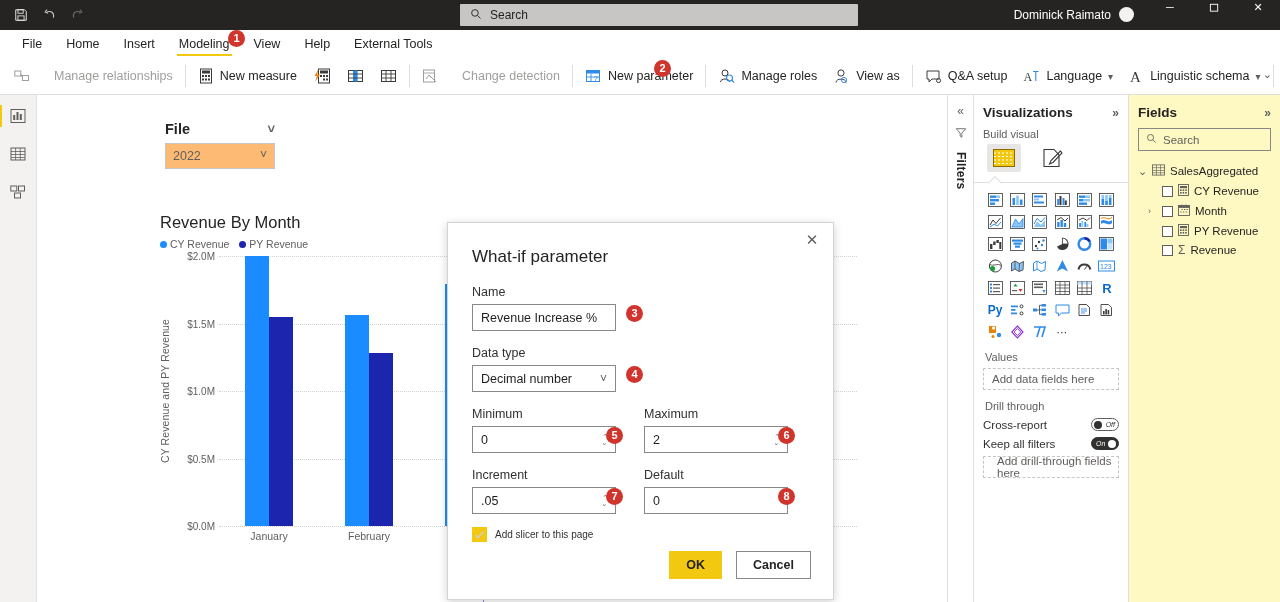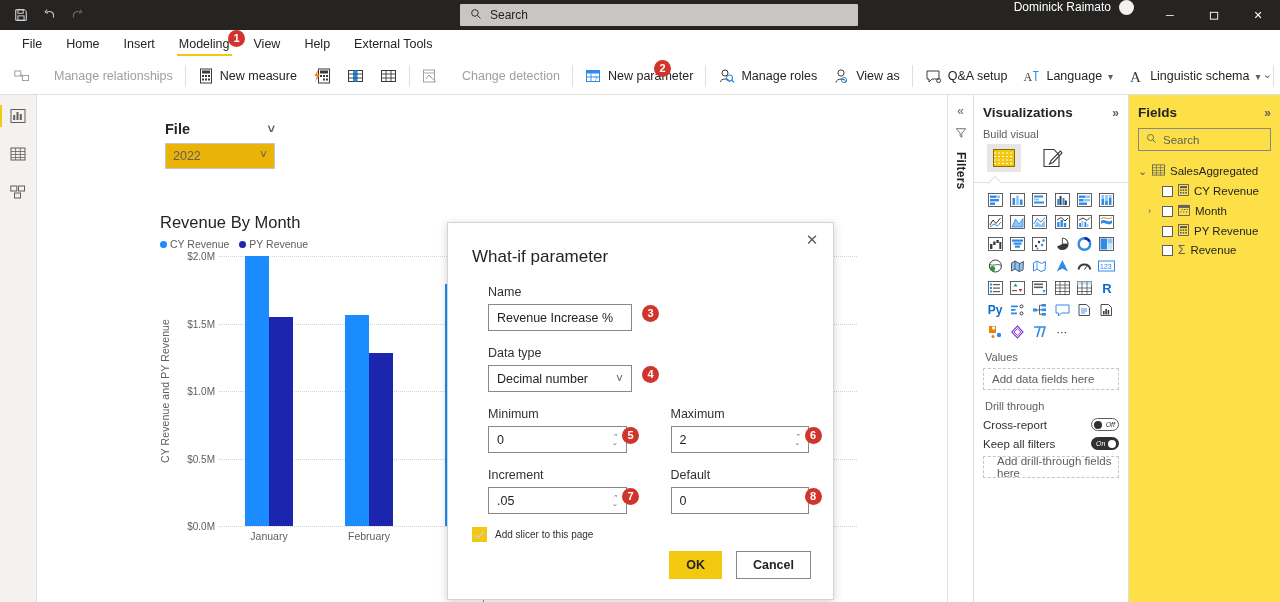--- a/index.html
+++ b/index.html
@@ -26,21 +26,21 @@
     font-size:12px; color:#fff; pointer-events:none;
   }
   .tb-search{
     position:absolute; left:460px; top:4px; width:398px; height:22px;
     background:#c8c6c4; border-radius:1px;
     display:flex; align-items:center; padding-left:10px; gap:8px;
     color:#201f1e; font-size:12px; z-index:2;
   }
   .tb-right{
     position:absolute; right:0; top:0; height:22px;
-    display:flex; align-items:flex-start; z-index:2;
+    display:flex; align-items:flex-end; z-index:2;
   }
   .tb-user{ font-size:12px; color:#fff; margin-right:8px; }
   .tb-avatar{
     width:15px;height:15px;border-radius:50%;background:#f3f2f1;margin-right:14px;
   }
   .winbtn{
     width:44px;height:30px;display:flex;align-items:center;justify-content:center;
     color:#fff;font-size:11px;
   }
 
@@ -101,21 +101,21 @@
 
   .canvas{ flex:1; position:relative; background:#fff; overflow:hidden; }
 
   
   .slicer{ position:absolute; left:128px; top:26px; width:110px; }
   .slicer-head{
     display:flex; align-items:center; justify-content:space-between;
     font-size:14.5px; font-weight:bold; color:#252423; padding-bottom:6px;
   }
   .slicer-box{
-    height:26px; border:1px solid #c8c6c4; background:#eab308;
+    height:26px; border:1px solid #c8c6c4; background:#fdba74;
     display:flex;align-items:center;justify-content:space-between;
     padding:0 7px; font-size:12.5px; color:#605e5c;
   }
 
   
   .chart{ position:absolute; left:120px; top:118px; width:700px; height:320px; }
   .chart-title{ font-size:16.5px; color:#252423; margin:0 0 6px 3px; }
   .legend{ display:flex; gap:10px; margin:0 0 6px 3px; font-size:10.5px; color:#605e5c; }
   .legend span{ display:flex; align-items:center; gap:3px; }
   .dot{ width:7px;height:7px;border-radius:50%; display:inline-block; }
@@ -206,21 +206,21 @@
   .toggle .knob{
     position:absolute; width:8px;height:8px;border-radius:50%; background:#323130; top:1.5px; left:2px;
   }
   .toggle .tt{ position:absolute; right:3px; top:2px; line-height:1; }
   .toggle.on{ background:#323130; border-color:#323130; color:#fff; }
   .toggle.on .knob{ background:#fff; left:auto; right:2px; }
   .toggle.on .tt{ left:4px; right:auto; }
 
   
   .fieldspane{
-    width:152px; background:#fde047; border-left:1px solid #e1dfdd; padding:10px 9px 0 9px;
+    width:152px; background:#fef9c3; border-left:1px solid #e1dfdd; padding:10px 9px 0 9px;
   }
   .searchbox{
     height:23px; border:1px solid #8a8886; display:flex; align-items:center;
     gap:6px; padding-left:7px; font-size:11.5px; color:#605e5c; margin-bottom:10px;
   }
   .ftable{
     display:flex; align-items:center; gap:5px; font-size:11.5px; color:#252423;
     padding:3px 0;
   }
   .ffield{
@@ -242,21 +242,21 @@
     display:flex;align-items:center;justify-content:center; color:#605e5c; font-size:15px;
   }
   .modal-body{ padding:24px 24px 0 24px; }
   .modal-title{ font-size:17px; font-weight:normal; color:#252423; margin:0 0 18px 0; }
   .fl{ font-size:12.5px; color:#323130; margin-bottom:5px; }
   .fi{
     height:27px; border:1px solid #8a8886; background:#fff;
     display:flex; align-items:center; padding:0 8px; font-size:12.5px; color:#201f1e;
     position:relative; justify-content:space-between;
   }
-  .fgroup{ margin-bottom:15px; position:relative;margin-left:16px; }
+  .fgroup{ margin-bottom:15px; position:relative; }
   .two{ display:flex; gap:28px; }
   .two .fgroup{ width:144px; }
   .spin{ display:flex; flex-direction:column; align-items:center; color:#605e5c; font-size:7px; line-height:6px; }
   .cbrow{ display:flex; align-items:center; gap:8px; margin-top:-2px; }
   .cbyellow{
     width:15px;height:15px;background:#f2c811;
     display:flex;align-items:center;justify-content:center;
   }
   .cbtext{ font-size:10px; color:#323130; }
   .modal-actions{

